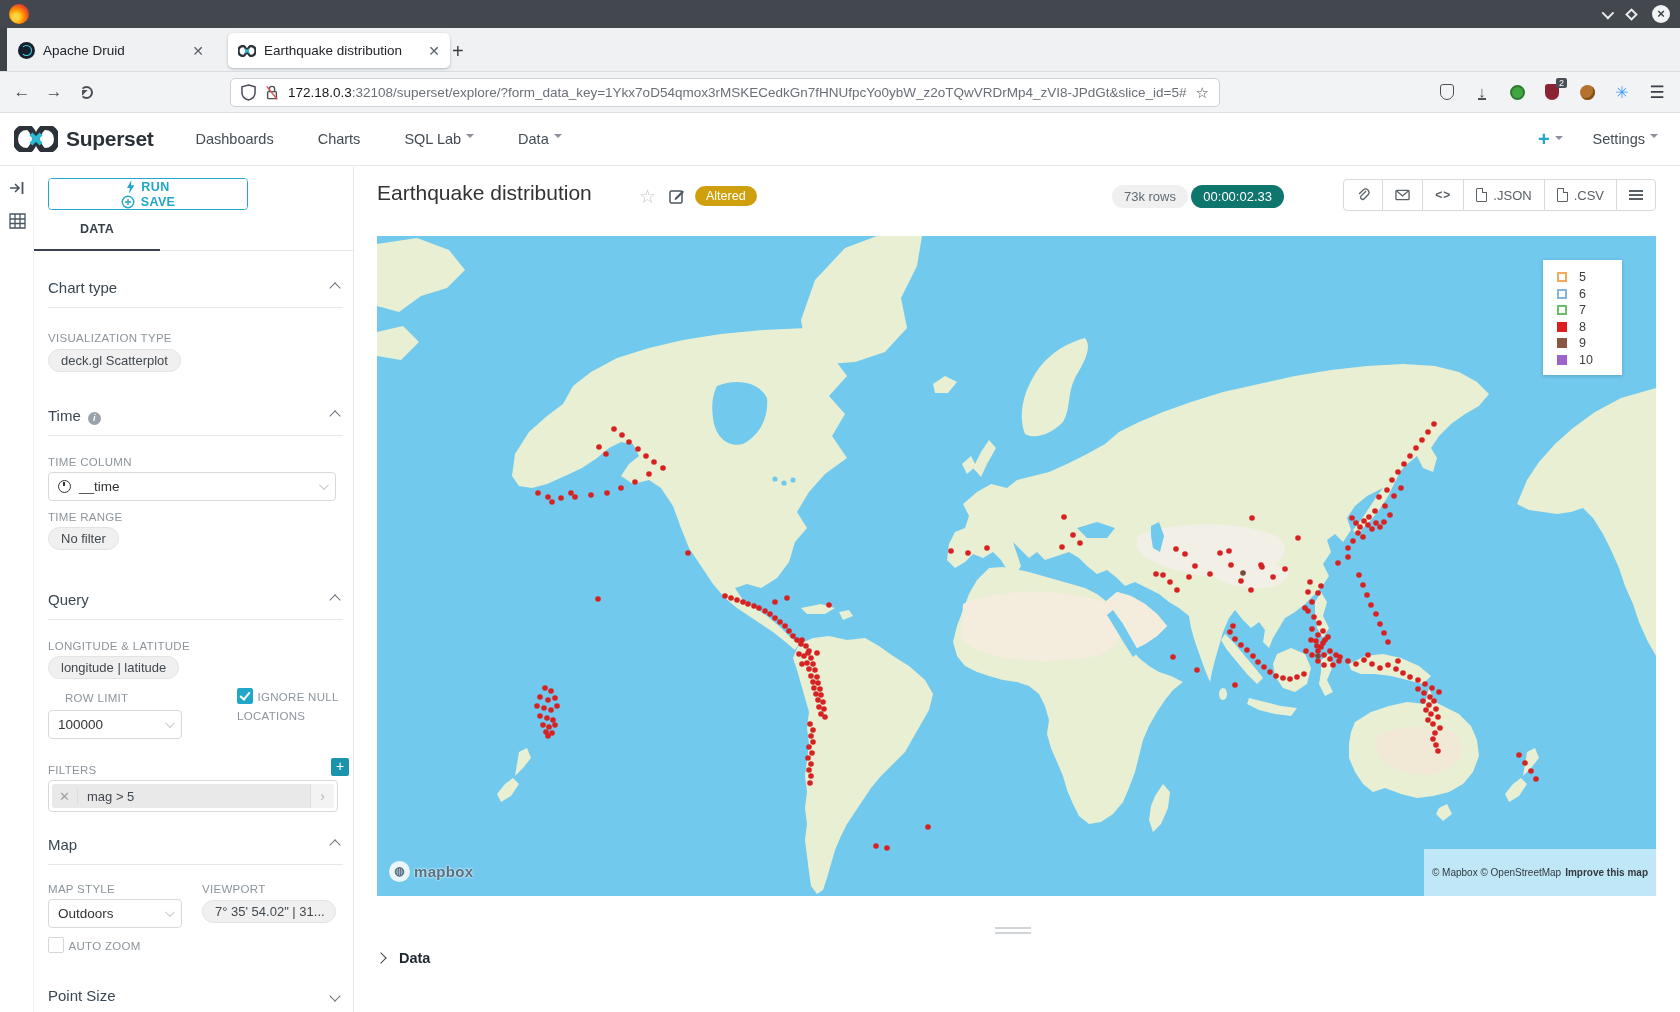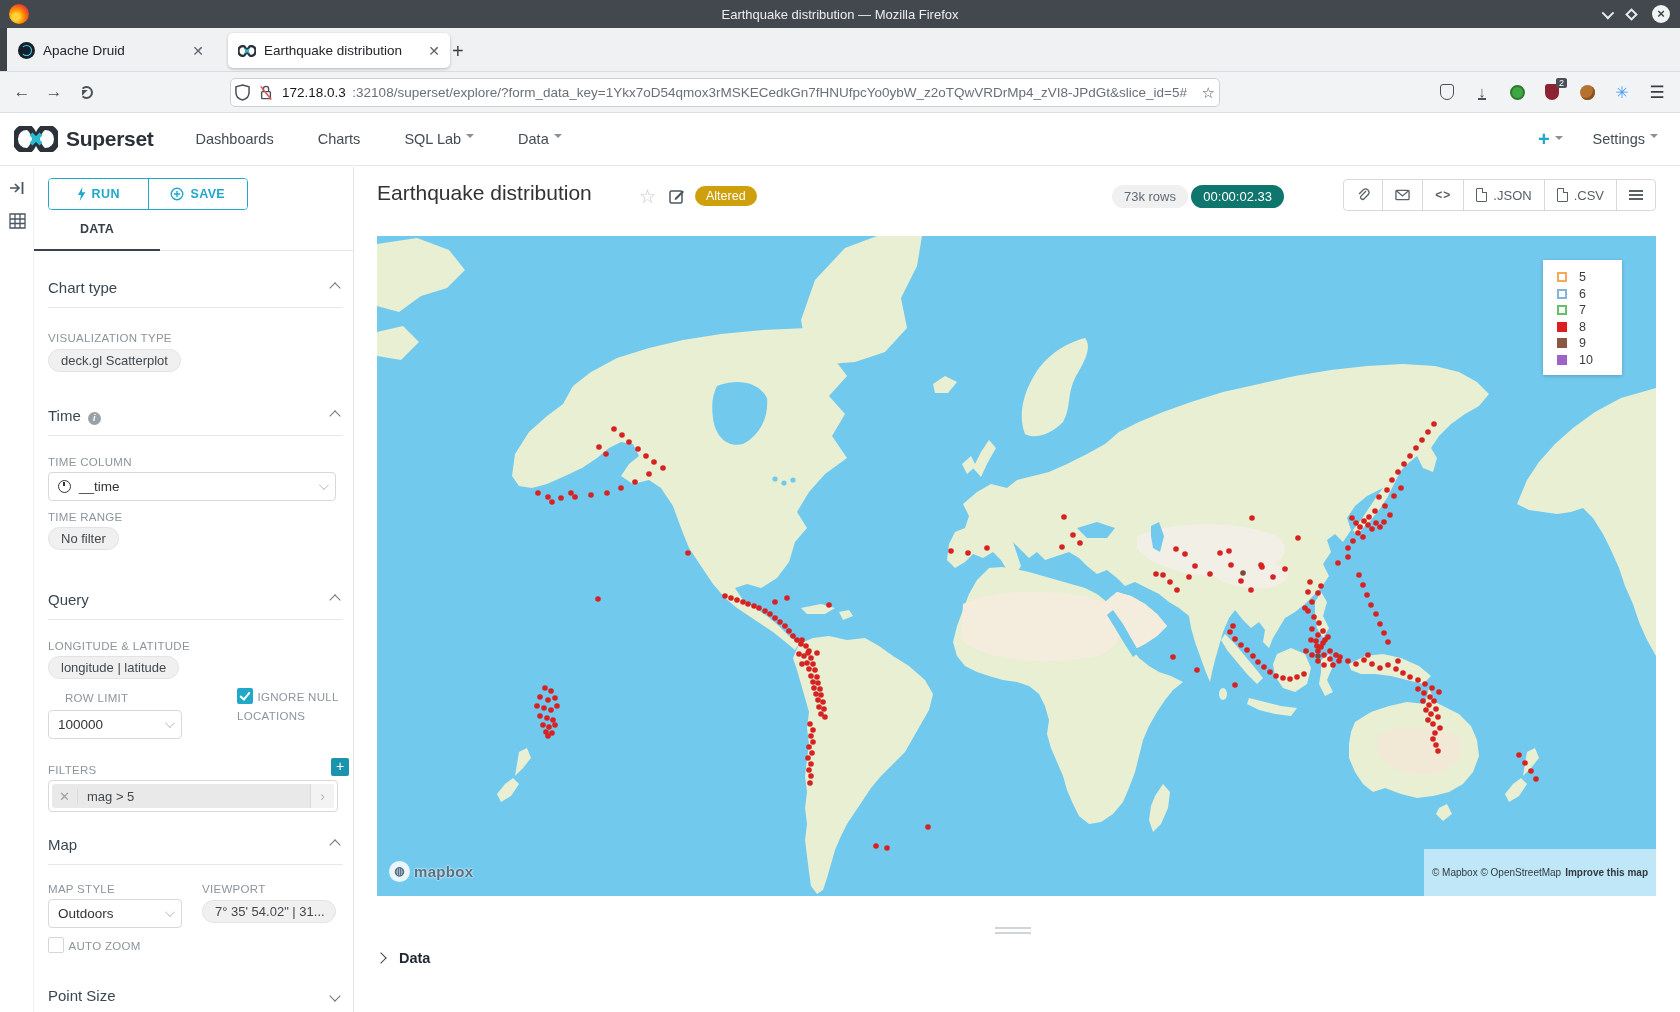--- a/index.html
+++ b/index.html
@@ -24,21 +24,21 @@
   .tab .x { color:#5b616b; font-size:14px; margin-left:6px; }
   .fav-druid { width:17px; height:17px; border-radius:50%; background:#161f2c; margin-right:8px; position:relative; flex:0 0 auto;}
   .fav-druid:after { content:""; position:absolute; left:3px; top:3px; width:9px; height:9px; border:1.6px solid #3fd6e8; border-radius:50%; border-left-color:transparent; }
   .newtab { position:absolute; left:452px; top:12px; font-size:20px; color:#3a3f45; }
 
   
   .toolbar { position:absolute; left:0; top:72px; width:1680px; height:41px; background:#f2f3f5; border-bottom:1px solid #dcdfe3; display:flex; align-items:center; }
   .navarrow { font-size:17px; color:#4b5058; width:32px; text-align:center; }
   .reload { width:13px; height:13px; border:2px solid #4b5058; border-radius:50%; border-left-color:transparent; margin-left:10px; position:relative; }
   .reload:after { content:""; position:absolute; left:-4px; top:-2px; border:4px solid transparent; border-right-color:#4b5058; transform:rotate(45deg); }
-  .urlbar { position:absolute; left:230px; top:6px; width:990px; height:29px; background:#fff; border:1px solid #cdd1d6; border-radius:5px; display:flex; align-items:center; padding:0 4px;text-align:center; }
+  .urlbar { position:absolute; left:230px; top:6px; width:990px; height:29px; background:#fff; border:1px solid #cdd1d6; border-radius:5px; display:flex; align-items:center; padding:0 10px; }
   .urlbar .host { font-size:13.5px; color:#17181c; }
   .urlbar .rest { font-size:13.5px; color:#6a6f78; white-space:nowrap; overflow:hidden; flex:1; }
   .urlbar .star { color:#4b5058; font-size:15px; margin-left:8px; }
   .ext-icons { position:absolute; right:14px; top:5px; display:flex; align-items:center; gap:17px; height:30px; }
   .ext { width:18px; height:18px; position:relative; display:flex; align-items:center; justify-content:center; }
   .shield-shape { width:14px; height:16px; background:transparent; border:1.8px solid #4b5058; border-radius:3px 3px 7px 7px; }
   .shield-red { width:14px; height:16px; background:#8c2332; border-radius:3px 3px 7px 7px; }
   .badge2 { position:absolute; right:-6px; top:-5px; background:#4a4f57; color:#fff; font-size:9px; padding:0 3px; border-radius:2px; }
   .dl { font-size:15px; color:#4b5058; border-bottom:2px solid #4b5058; line-height:13px; }
   .circ-green { width:15px; height:15px; border-radius:50%; background:#3fa641; border:2px solid #2c7a2e; }
@@ -57,21 +57,21 @@
   .plus-new { color:#20a7c9; font-size:20px; font-weight:bold; }
   .settings { font-size:14.5px; color:#434b53; }
 
   
   .iconstrip { position:absolute; left:0; top:167px; width:34px; height:845px; background:#fff; border-right:1px solid #f0f0f0; }
   .strip-icon { margin:14px 0 0 9px; }
   .panel { position:absolute; left:34px; top:167px; width:320px; height:845px; background:#fff; border-right:1px solid #e4e7e9; overflow:hidden; }
   .main { position:absolute; left:355px; top:167px; width:1325px; height:845px; background:#fff; }
 
   
-  .runsave { position:absolute; left:14px; top:11px; width:200px; height:32px; border:1px solid #20a7c9; border-radius:4px; display:flex; overflow:hidden; }
+  .runsave { position:absolute; left:14px; top:11px; width:200px; height:32px; border:1px solid #20a7c9; border-radius:4px; display:flex; overflow:hidden;flex-direction:column; }
   .runsave button { flex:1; background:#fff; border:none; color:#20a7c9; font-weight:bold; font-size:12.5px; letter-spacing:.4px; display:flex; align-items:center; justify-content:center; gap:6px; }
   .runsave .sep { width:1px; background:#20a7c9; }
   .ptab-row { position:absolute; left:0; top:55px; width:320px; height:29px; border-bottom:1px solid #e8e8e8; }
   .ptab { position:absolute; left:0; top:0; width:126px; height:29px; text-align:center; font-size:12.5px; font-weight:bold; letter-spacing:.3px; color:#37424b; border-bottom:2px solid #37414f; }
   .section-h { position:absolute; left:14px; right:14px; display:flex; align-items:center; justify-content:space-between; font-size:15px; color:#394753; }
   .chev-up, .chev-down { width:8px; height:8px; border-right:1.6px solid #6b7681; border-bottom:1.6px solid #6b7681; }
   .chev-up { transform:rotate(-135deg); } .chev-down { transform:rotate(45deg); }
   .divider { position:absolute; left:14px; right:10px; height:1px; background:#e8e8e8; }
   .flabel { position:absolute; font-size:11.5px; letter-spacing:.3px; color:#8c959c; }
   .pill { position:absolute; background:#f0f0f0; border:1px solid #e3e3e3; border-radius:12px; font-size:13px; color:#41484e; padding:3px 12px; white-space:nowrap; }
@@ -125,21 +125,20 @@
   .draghandle { position:absolute; left:640px; top:760px; width:36px; height:7px; border-top:2px solid #d2d5d8; border-bottom:2px solid #d2d5d8; }
   .datarow { position:absolute; left:22px; top:783px; display:flex; align-items:center; gap:14px; }
   .chev-right { width:8px; height:8px; border-right:1.8px solid #394753; border-bottom:1.8px solid #394753; transform:rotate(-45deg); }
   .datarow .dtx { font-size:14.5px; font-weight:bold; color:#1f2731; }
 </style>
 </head>
 <body>
 
 <div class="titlebar">
   <div class="ff-logo"></div>
-  <div class="win-title">Earthquake distribution — Mozilla Firefox</div>
   <div class="win-controls">
     <span class="chev"></span>
     <span class="diamond"></span>
     <span class="close-btn">×</span>
   </div>
 </div>
 
 <div class="tabbar">
   <div class="tab-edge"></div>
   <div class="tab" style="left:8px;">

